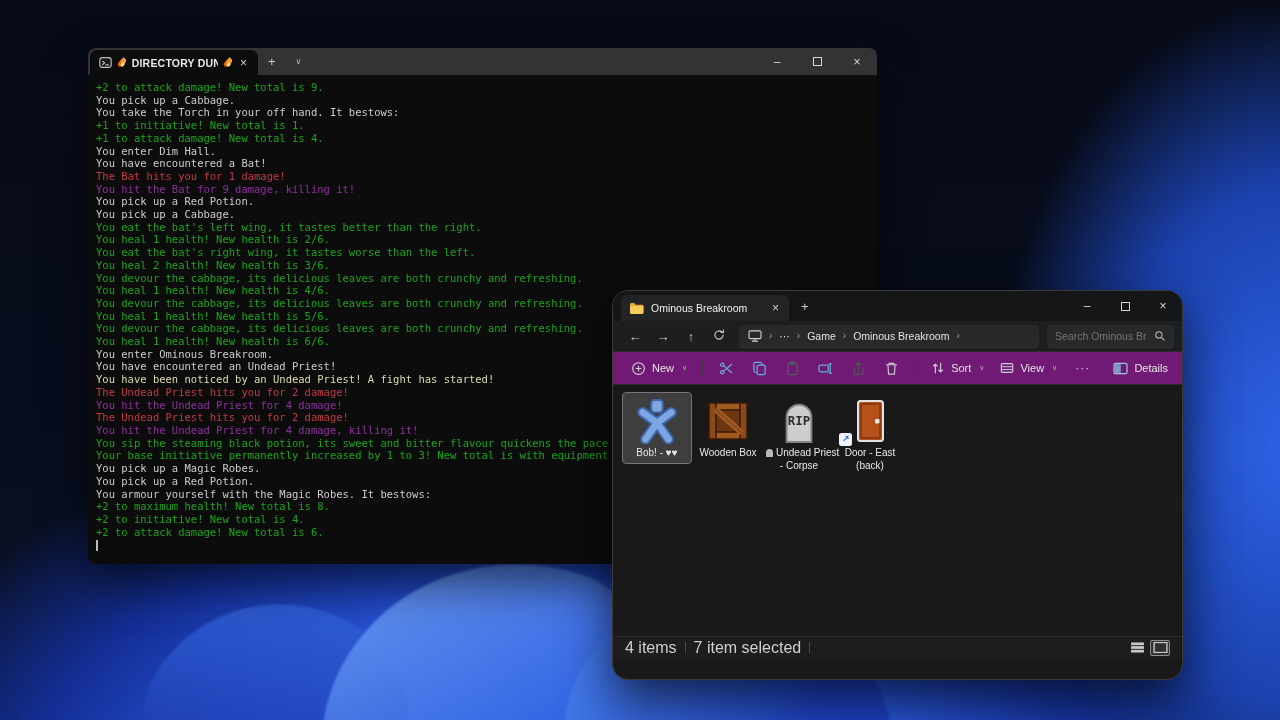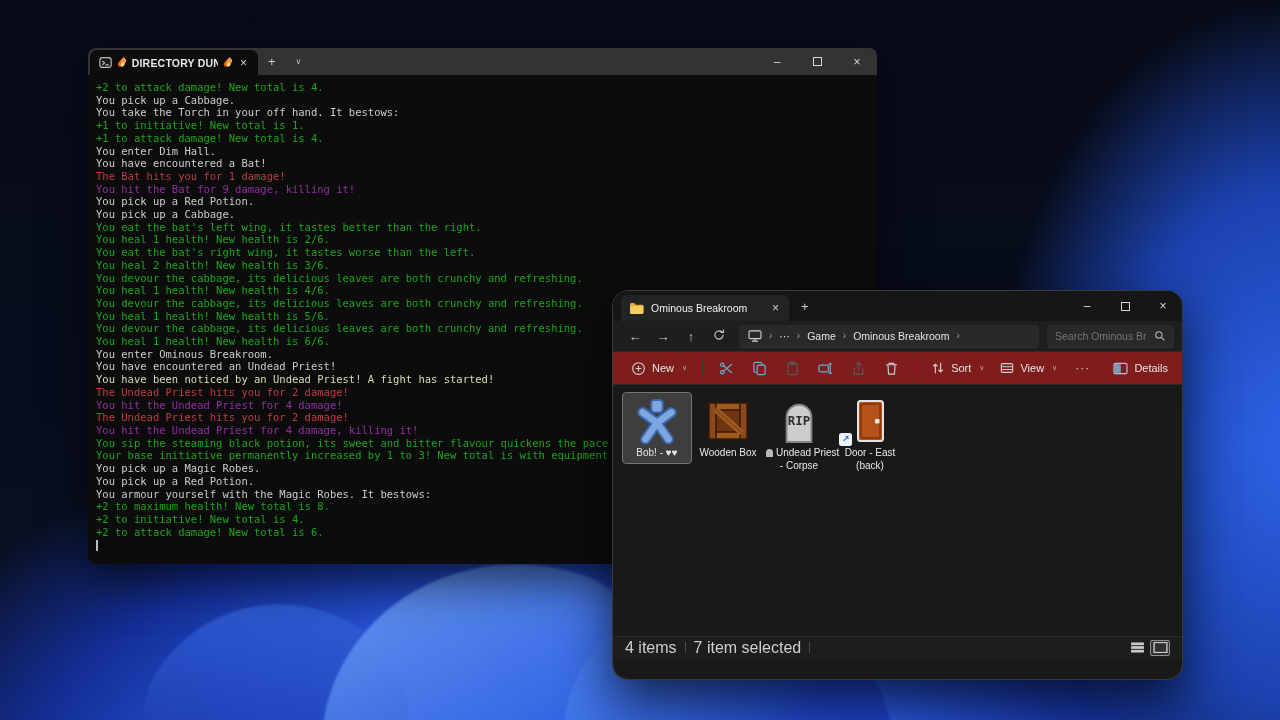--- a/index.html
+++ b/index.html
@@ -76,21 +76,21 @@
   .nav-btn { color:#d2d2d2; font-size:13px; width:28px; text-align:center; }
   .addressbar { display:flex; align-items:center; gap:7px; background:#27292b;
     border-radius:4px; height:23px; margin-left:6px; padding:0 9px; width:300px;
     border-bottom:1px solid #333; }
   .crumb { color:#e4e4e4; font-size:10.5px; white-space:nowrap; }
   .bsep { color:#9a9a9a; font-size:10px; }
   .searchbox { display:flex; align-items:center; background:#27292b; border-radius:4px;
     height:23px; margin-left:8px; padding:0 8px; flex:1; border-bottom:1px solid #333; }
   .searchbox input { background:transparent; border:none; outline:none; color:#c9c9c9;
     font-size:10.5px; width:92px; font-family:"Liberation Sans","DejaVu Sans",sans-serif; }
-  .exp-toolbar { height:34px; background:#7f1d1d; border-top:1px solid #2a2b2c;
+  .exp-toolbar { height:34px; background:#701a75; border-top:1px solid #2a2b2c;
     border-bottom:1px solid #2a2b2c; display:flex; align-items:center; padding:0 10px; }
   .tb-btn { display:flex; align-items:center; gap:6px; color:#e4e4e4; font-size:11px;
     padding:0 8px; height:26px; border-radius:4px; }
   .tb-icon { display:flex; align-items:center; padding:0 9px; height:26px; }
   .tb-sep { width:1px; height:18px; background:#3a3a3a; margin:0 7px; }
   .tb-chev { font-size:7px; color:#b5b5b5; margin-left:2px; }
   .tb-more { color:#d8d8d8; font-size:12px; padding:0 10px; letter-spacing:1px; }
   .tb-right { margin-left:auto; display:flex; align-items:center; gap:6px; color:#e4e4e4; padding-right:4px; }
   .exp-content { height:251px; background:#191919; padding:8px 0 0 10px; display:flex; align-items:flex-start; }
   .tile { width:68px; margin-right:3px; text-align:center; border-radius:3px; padding-top:3px; }
@@ -139,21 +139,21 @@
     <span class="term-strip-btn small">∨</span>
     <div class="term-caption">
       <span class="cap-btn">–</span>
       <span class="cap-btn">
           <span class="cap-box"></span>
         </span>
       <span class="cap-btn">×</span>
     </div>
   </div>
   <div class="term-body">
-      <div class="tline c-green">+2 to attack damage! New total is 4.</div>
+      <div class="tline c-green">+2 to attack damage! New total is 9.</div>
       <div class="tline c-white">You pick up a Cabbage.</div>
       <div class="tline c-white">You take the Torch in your off hand. It bestows:</div>
       <div class="tline c-green">+1 to initiative! New total is 1.</div>
       <div class="tline c-green">+1 to attack damage! New total is 4.</div>
       <div class="tline c-white">You enter Dim Hall.</div>
       <div class="tline c-white">You have encountered a Bat!</div>
       <div class="tline c-red">The Bat hits you for 1 damage!</div>
       <div class="tline c-magenta">You hit the Bat for 9 damage, killing it!</div>
       <div class="tline c-white">You pick up a Red Potion.</div>
       <div class="tline c-white">You pick up a Cabbage.</div>

